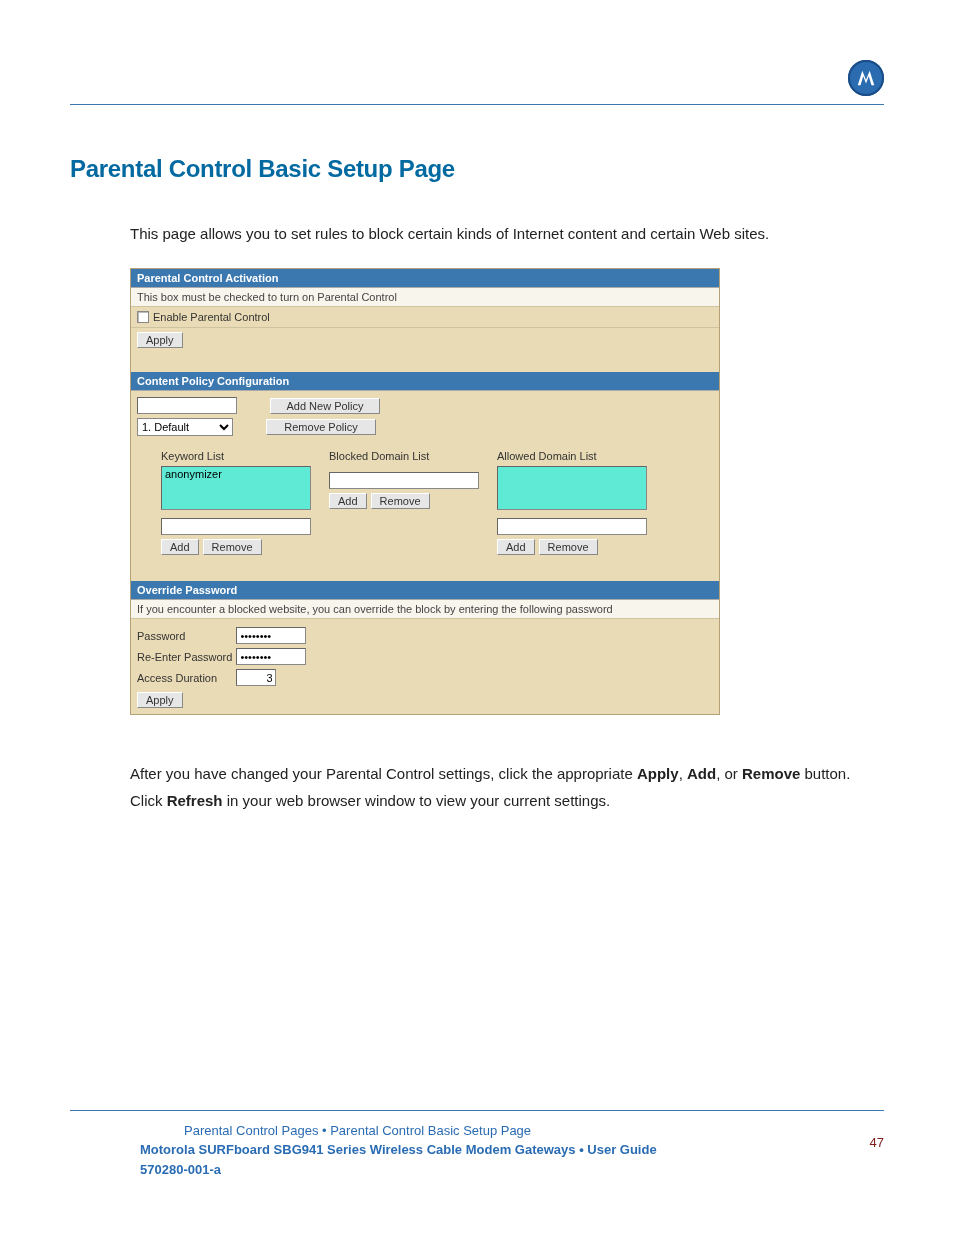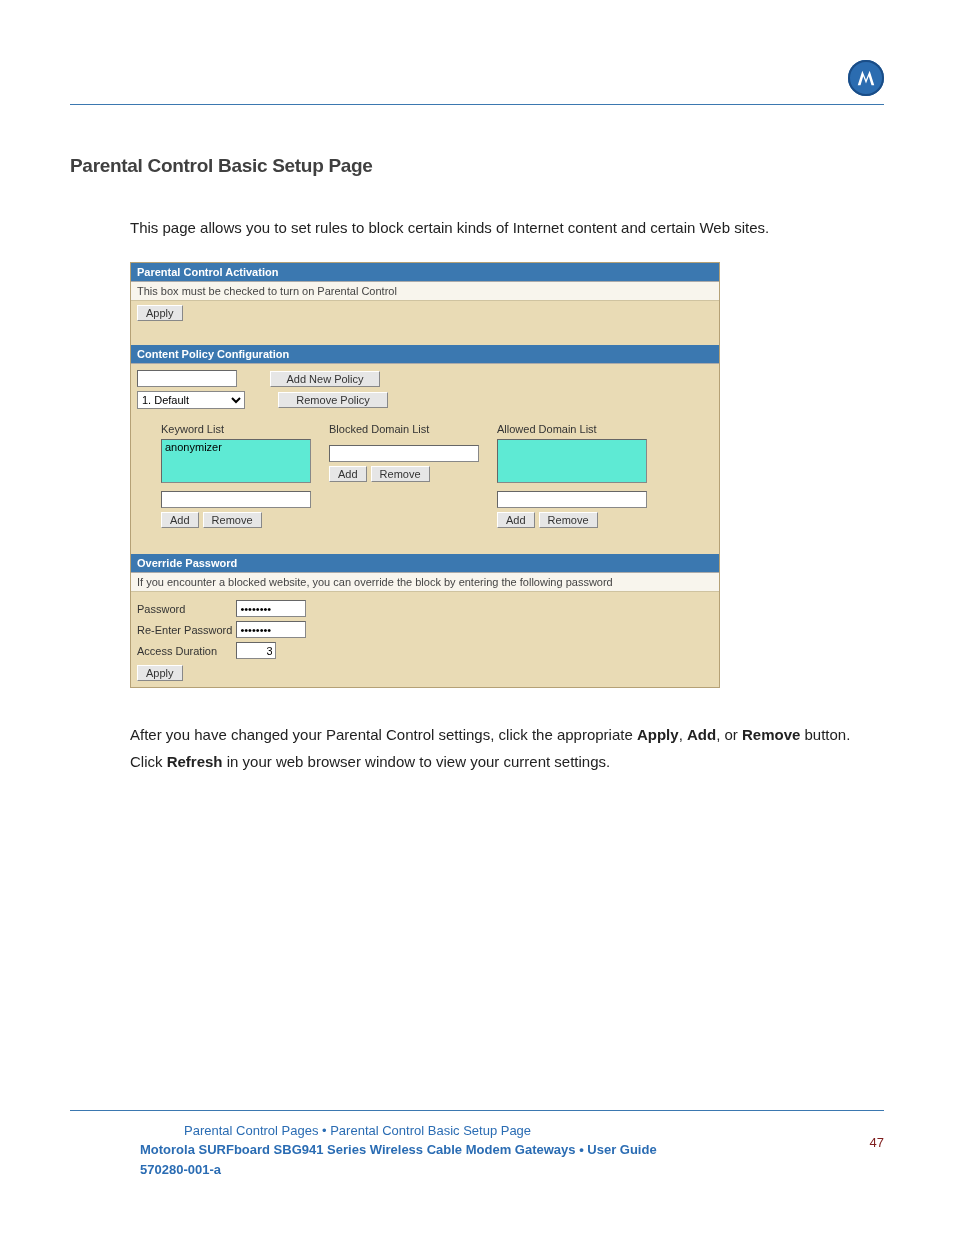--- a/index.html
+++ b/index.html
@@ -31,22 +31,22 @@
     justify-content: center;
     box-shadow: inset 0 0 0 2px #1a4d87;
   }
   .hr-top {
     border: none;
     border-top: 1px solid #3b78b0;
     margin-top: 44px;
     margin-bottom: 50px;
   }
   h1.title {
-    color: #404040;
-    font-size: 19px;
+    color: #0369a1;
+    font-size: 24px;
     font-weight: bold;
     margin: 0 0 40px 0;
     letter-spacing: -0.3px;
     font-family: "Arial Narrow", Arial, sans-serif;
     font-stretch: condensed;
   }
   .body-col {
     margin-left: 60px;
   }
   .intro {
@@ -111,21 +111,21 @@
     border-top-color: #666;
     border-left-color: #666;
     background: #fff;
     height: 17px;
   }
   .old-input.w100 { width: 100px; }
   .old-input.w40 { width: 40px; padding-left: 29px; }
   .old-select {
     font-family: Arial, Helvetica, sans-serif;
     font-size: 11px;
-    width: 108px;
+    width: 96px;
     height: 18px;
     border: 1px solid #888;
     background: #fff;
   }
   .policy-row {
     display: flex;
     align-items: center;
     padding: 2px 6px;
     gap: 33px;
   }
@@ -152,21 +152,21 @@
     font-family: Arial;
   }
   .list-actions {
     display: flex;
     gap: 4px;
     margin-top: 4px;
   }
   .pw-table { border-spacing: 0; }
   .pw-table td { padding: 2px 4px 2px 0; font-size: 11px; }
   .spacer { height: 20px; }
-  .outro { font-size: 15px; color: #222; line-height: 1.5; margin-top: 36px; }
+  .outro { font-size: 15px; color: #222; line-height: 1.5; margin-top: 48px; }
   .outro p { margin: 0 0 4px 0; }
   .hr-bottom {
     border: none;
     border-top: 1px solid #3b78b0;
     position: absolute;
     left: 70px; right: 70px;
     bottom: 116px;
   }
   .footer {
     position: absolute;
@@ -197,20 +197,24 @@
 
   <h1 class="title">Parental Control Basic Setup Page</h1>
 
   <div class="body-col">
     <p class="intro">This page allows you to set rules to block certain kinds of Internet content and certain Web sites.</p>
 
     <div class="panel">
 
       <div class="section-bar">Parental Control Activation</div>
       <div class="desc-row">This box must be checked to turn on Parental Control</div>
+      <div class="form-row bordered">
+        <span class="old-check"></span>
+        <span>Enable Parental Control</span>
+      </div>
       <div class="form-row">
         <button class="old-btn">Apply</button>
       </div>
       <div class="spacer"></div>
 
       <div class="section-bar">Content Policy Configuration</div>
       <div class="policy-row" style="padding-top:6px;">
         <input class="old-input w100" style="">
         <button class="old-btn policy-btn">Add New Policy</button>
       </div>

